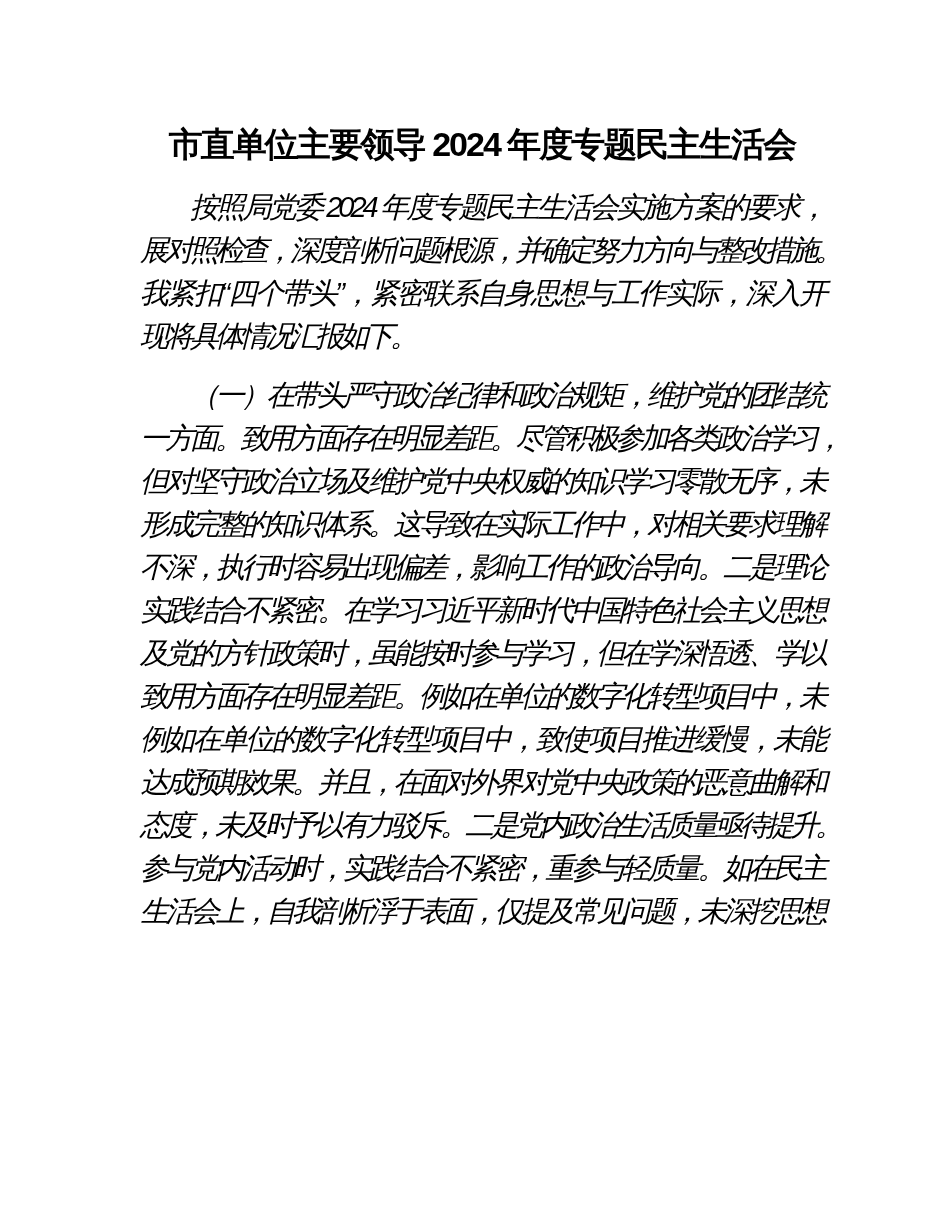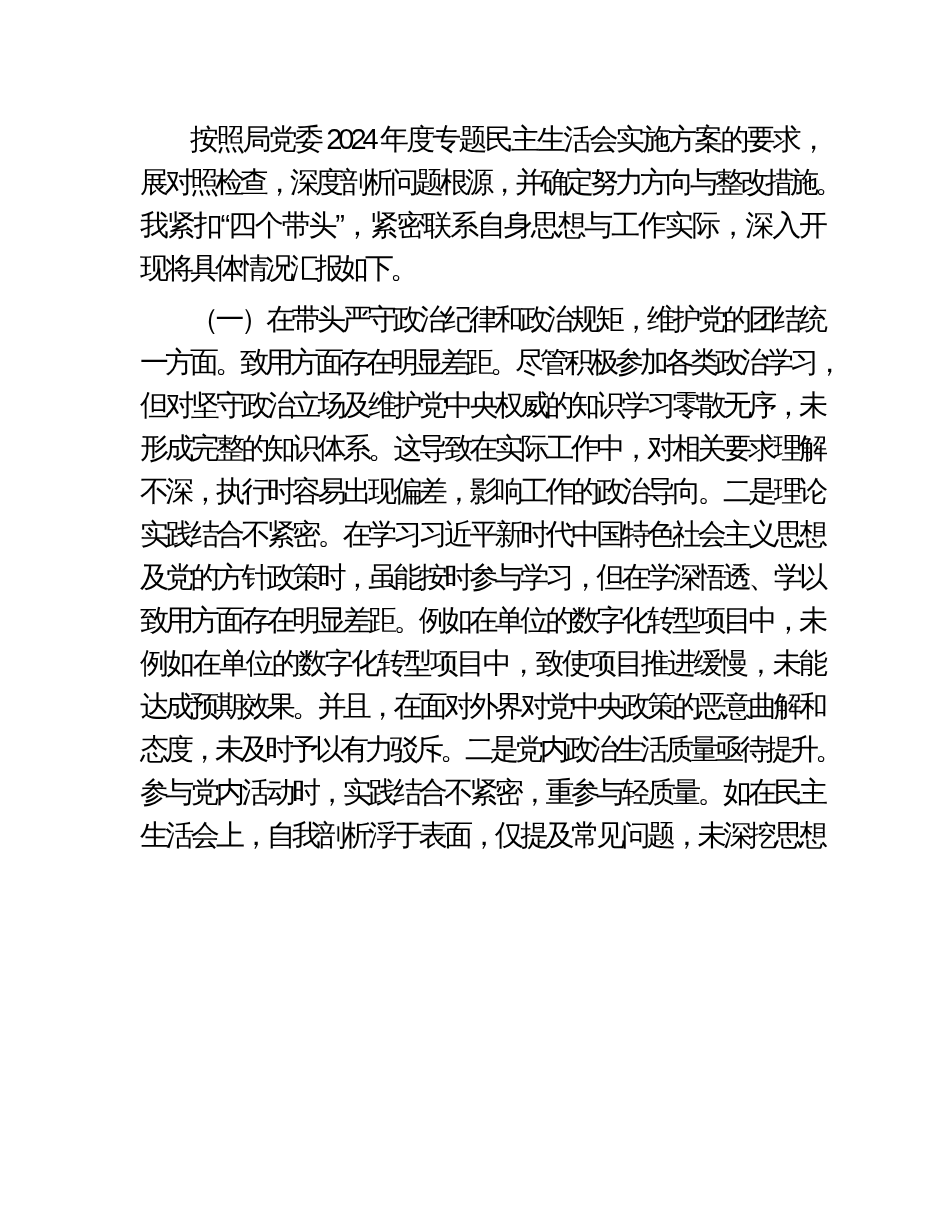--- a/index.html
+++ b/index.html
@@ -22,21 +22,22 @@
     background: #ffffff;
   }
   .doc-title {
     font-size: 34px;
     font-weight: 700;
     line-height: 52px;
     text-align: center;
     letter-spacing: -2px;
   }
   .para {
-    margin: 0 0 8px 0;
+    margin: 16px 0 8px 0;
+    font-style: italic;
   }
   .line {
     font-size: 29px;
     line-height: 43px;
     letter-spacing: -4px;
     text-align: justify;
     text-align-last: justify;
     white-space: nowrap;
   }
   .line.natural {
@@ -53,20 +54,21 @@
     text-indent: 48px;
     font-weight: 400;
   }
 </style>
 </head>
 <body>
 
 <div class="page">
 
   <div class="doc-title">
+    <div>市直单位主要领导 2024 年度专题民主生活会</div>
   </div>
 
   <div class="para">
     <div class="line indent">按照局党委 2024 年度专题民主生活会实施方案的要求，</div>
     <div class="line">展对照检查，深度剖析问题根源，并确定努力方向与整改措施。</div>
     <div class="line">我紧扣“四个带头”，紧密联系自身思想与工作实际，深入开</div>
     <div class="line natural">现将具体情况汇报如下。</div>
   </div>
 
 

